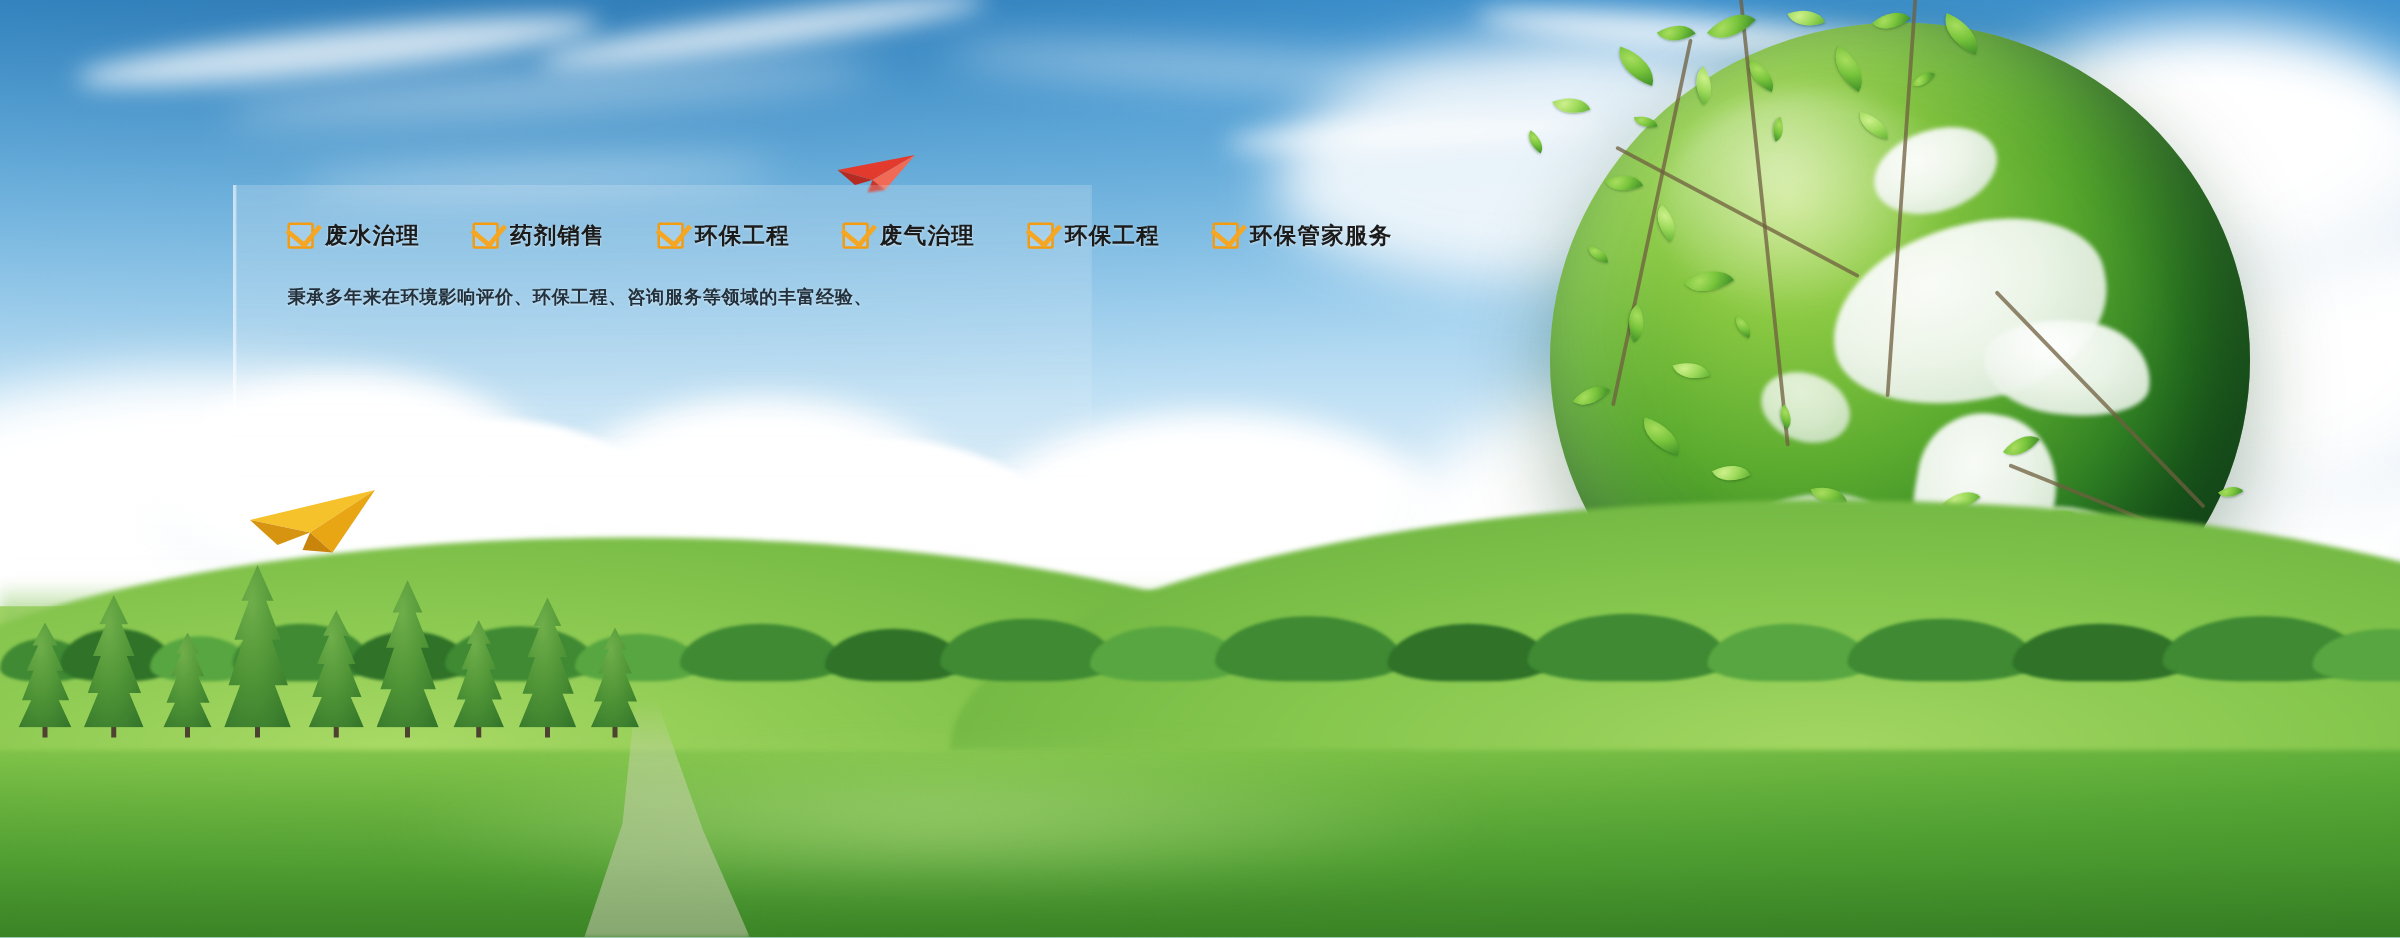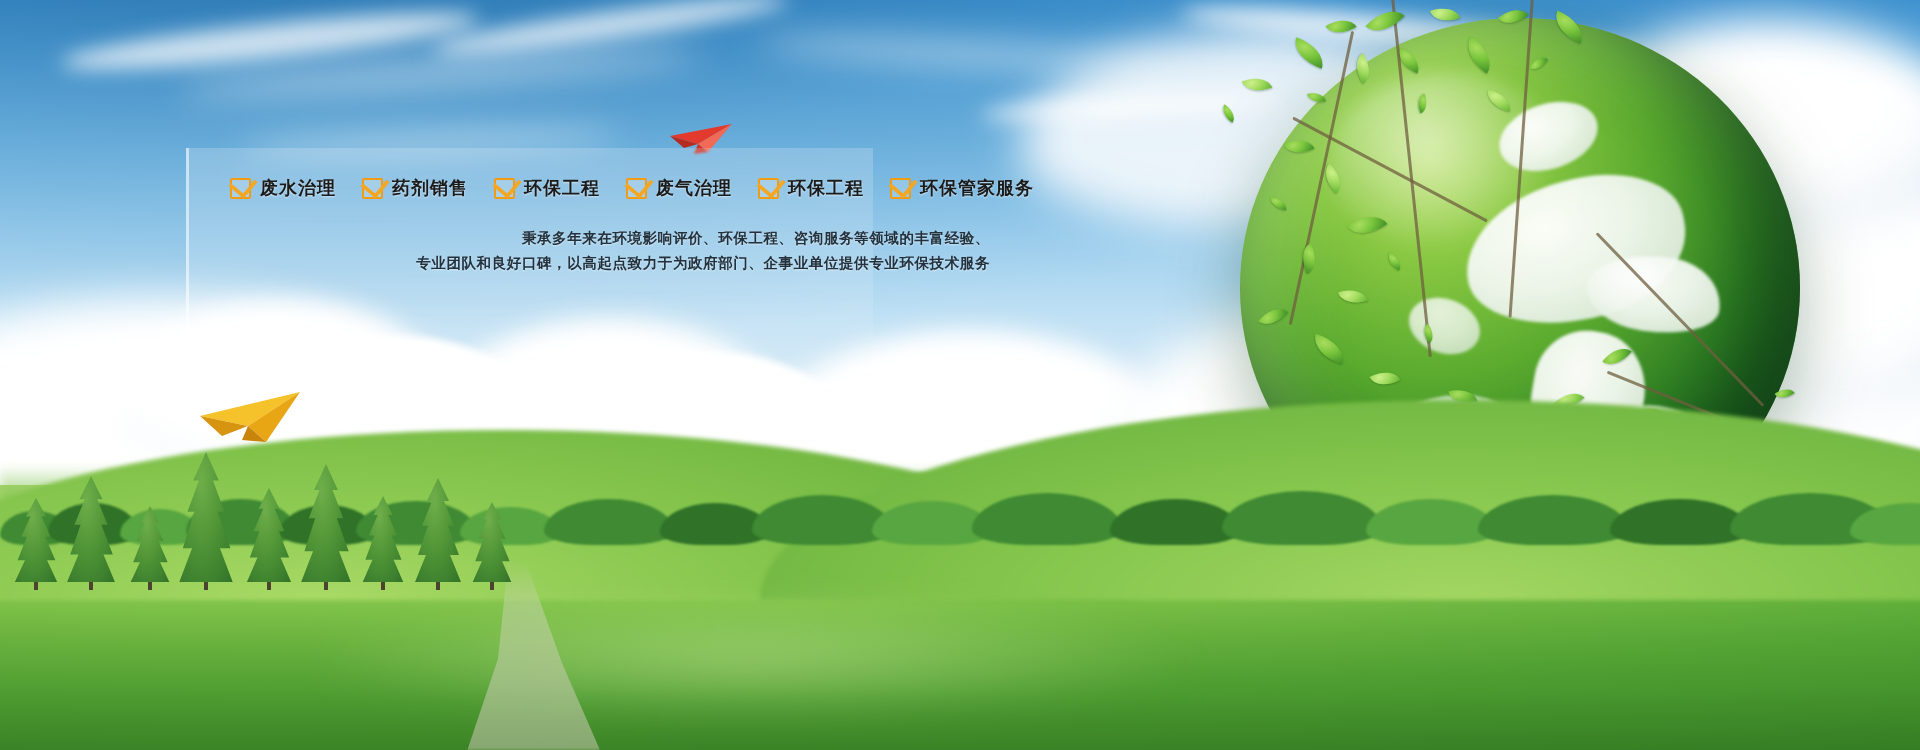--- a/index.html
+++ b/index.html
@@ -180,40 +180,40 @@
     font-size:46px;line-height:1;font-weight:bold;letter-spacing:3px;
     color:#1463b4;
     text-shadow:
        2px 0 0 #fff, -2px 0 0 #fff, 0 2px 0 #fff, 0 -2px 0 #fff,
        1.5px 1.5px 0 #fff, -1.5px 1.5px 0 #fff, 1.5px -1.5px 0 #fff, -1.5px -1.5px 0 #fff,
        3px 4px 6px rgba(10,50,95,.30);
     white-space:nowrap;
     margin:0 0 26px 0;
   }
 
-  .checkrow{display:flex;align-items:center;gap:0;white-space:nowrap;margin:0 0 26px 0;justify-content:space-between;}
+  .checkrow{display:flex;align-items:center;gap:16px;white-space:nowrap;margin:0 0 26px 0;justify-content:space-between;}
   .chk-item{display:flex;align-items:center;margin-right:26px;}
   .chk-box{
     position:relative;width:17px;height:17px;
     border:2px solid #f39c12;border-radius:2px;margin-right:9px;flex:none;
     background:rgba(255,255,255,.18);
   }
   .chk-box::after{
     content:"";position:absolute;left:1px;top:-7px;
     width:16px;height:18px;
     border-right:4px solid #f5a623;border-bottom:4px solid #f5a623;
     transform:rotate(40deg);
     border-radius:0 0 3px 0;
   }
   .chk-label{
     font-size:18px;font-weight:bold;color:#1b1b1b;letter-spacing:1px;
     text-shadow:0 1px 2px rgba(255,255,255,.55);
   }
 
-  .desc{margin:0 0 14px 0;text-align:right;}
+  .desc{margin:0 0 14px 0;}
   .desc-line{
     font-size:14.5px;font-weight:bold;color:#23313d;letter-spacing:.6px;
     line-height:25px;white-space:nowrap;
     text-shadow:0 1px 2px rgba(255,255,255,.5);
   }
   .en{margin:0;}
   .en-line{
     font-size:9.5px;color:#5d6b74;letter-spacing:1.35px;line-height:16px;
     white-space:nowrap;text-transform:uppercase;
   }
@@ -440,21 +440,20 @@
 
       <div class="chk-item">
         <span class="chk-box"></span>
         <span class="chk-label">环保管家服务</span>
       </div>
 
     </div>
 
     <div class="desc">
       <div class="desc-line">秉承多年来在环境影响评价、环保工程、咨询服务等领域的丰富经验、</div>
-      <div class="desc-line">专业团队和良好口碑，以高起点致力于为政府部门、企事业单位提供专业环保技术服务</div>
     </div>
 
     <div class="en">
     </div>
 
   </div>
 
 </div>
 
 </body></html>

